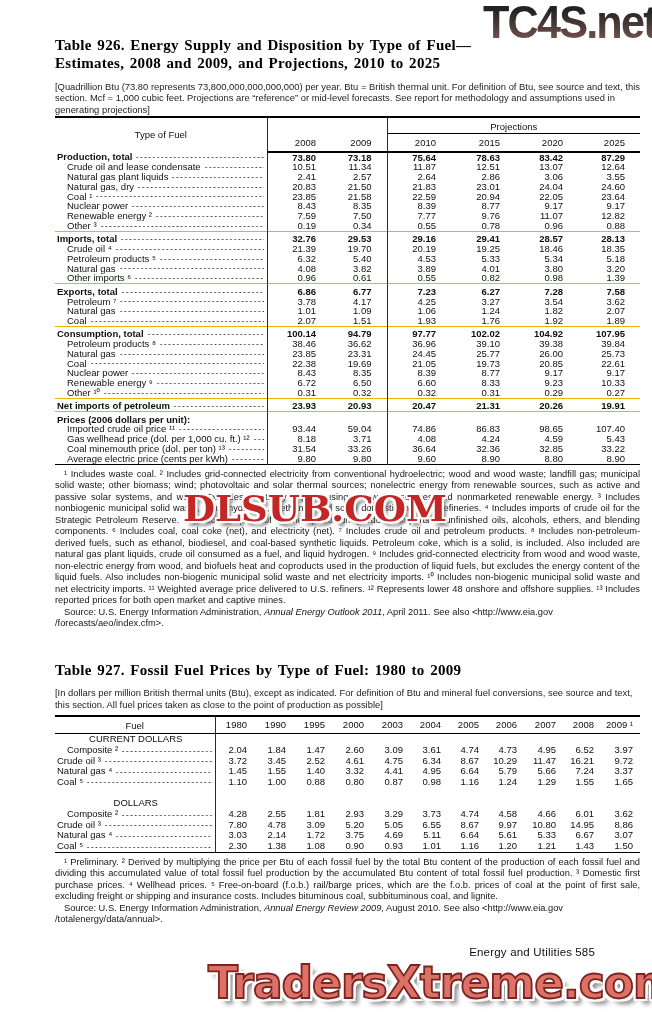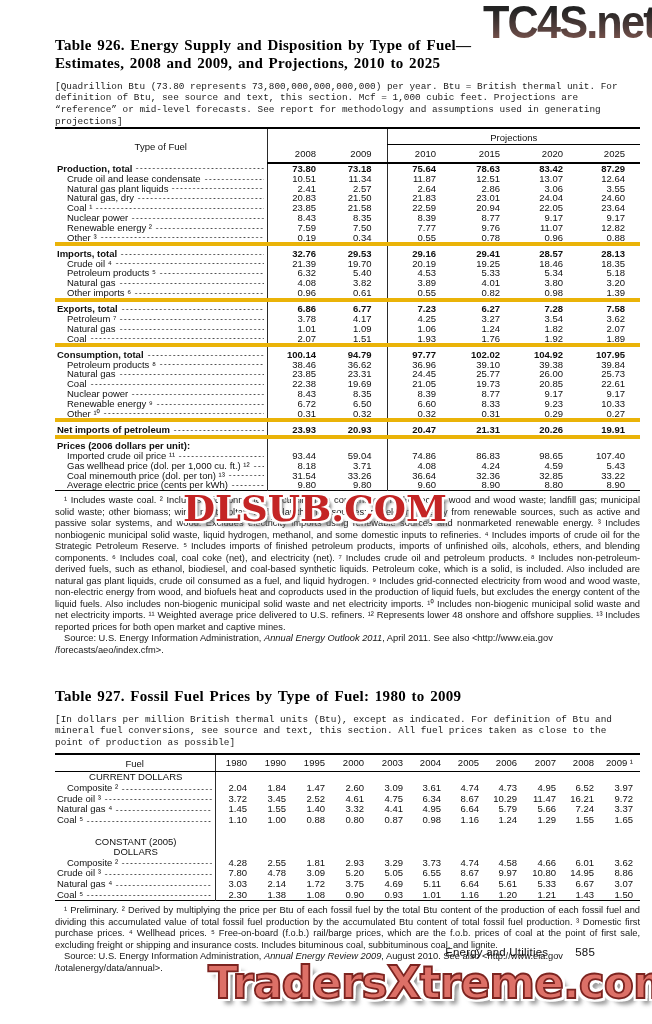--- a/index.html
+++ b/index.html
@@ -11,21 +11,21 @@
   }
   .content { padding:36px 12px 0 55px; width:565px; }
   .inner { width:585px; }
 
   
   .tbl-title {
     font-family:"Liberation Serif", serif; font-weight:bold;
     font-size:15px; line-height:1.23; letter-spacing:0.3px; word-spacing:1.5px;
     color:#000;
   }
-  .headnote { margin-top:8px; font-size:9.4px; line-height:1.23; color:#1c1c1c;font-family:Liberation Mono, monospace; }
+  .headnote { margin-top:8px; font-size:9.4px; line-height:1.23; color:#1c1c1c; }
 
   
   table { width:585px; border-collapse:collapse; table-layout:fixed;
           font-size:9.5px; color:#0f0f0f; }
   #t926 { margin-top:0; border-top:2px solid #000; border-bottom:1.5px solid #000; }
   #t927 { margin-top:5px; border-top:2px solid #000; border-bottom:1.5px solid #000; }
   th { font-weight:normal; }
   #t926 thead th { vertical-align:bottom; }
   #t926 .proj { text-align:center; border-bottom:1px solid #000; padding:3px 0 1px 0; }
   #t926 thead tr.yrrow th { border-bottom:2px solid #000; padding:3px 15px 3px 0; text-align:right; }
@@ -42,36 +42,36 @@
   .lb.ind { padding-left:12px; }
   .lab { white-space:nowrap; }
   .b { font-weight:bold; }
   td.stub.ctr { text-align:left; }
   .leader {
     flex:1 1 auto; min-width:3px; height:7px; align-self:flex-end;
     margin:0 3px 1px 3px;
     background-image:radial-gradient(circle, #4a4a4a 0.7px, transparent 1px);
     background-size:4.2px 7px; background-repeat:repeat-x; background-position:left bottom;
   }
-  tr.gs td { border-top:4px solid #eab308; padding-top:2.5px; }
+  tr.gs td { border-top:1px solid #eab308; padding-top:2.5px; }
   tr.sp td { height:11px; }
 
   
   .fnblock { margin-top:4px; }
   .fn { font-size:9.3px; line-height:1.24; text-align:justify; text-indent:9px;
         color:#161616; overflow-wrap:anywhere; }
   .src { font-size:9.3px; line-height:1.24; text-indent:9px; color:#161616;
          overflow-wrap:anywhere; }
   .it { font-style:italic; }
   .t927 { margin-top:31px; }
 
   
   .footer-right { position:absolute; top:946px; right:57px; font-size:11.5px;
                   color:#101010; letter-spacing:0.2px; }
-  .footer-right .pg { margin-left:27px; }
+  .footer-right .pg { margin-left:3px; }
   .footer-left { position:absolute; top:960px; left:44px; font-size:10px;
                  color:#101010; letter-spacing:0.2px; }
 
   
   .wm-top {
     position:absolute; top:-2px; right:-4px;
     font-family:"Liberation Sans", sans-serif; font-weight:bold;
     font-size:47px; letter-spacing:-2px; line-height:1;
     transform:scaleX(0.92); transform-origin:top right;
     color:#4d3c37; z-index:5;
@@ -711,54 +711,36 @@
               <td class="num c5"></td>
               <td class="num c6"></td>
               <td class="num c7"></td>
               <td class="num c8"></td>
               <td class="num c9"></td>
               <td class="num c10"></td>
             </tr>
             <tr>
               <td class="stub ctr">
                 <div class="lb" style="justify-content: center;">
-                  <span class="lab">CONSTANT (2005)</span>
+                  <span class="lab">DOLLARS</span>
                 </div>
               </td>
               <td class="num c0"></td>
               <td class="num c1"></td>
               <td class="num c2"></td>
               <td class="num c3"></td>
               <td class="num c4"></td>
               <td class="num c5"></td>
               <td class="num c6"></td>
               <td class="num c7"></td>
               <td class="num c8"></td>
               <td class="num c9"></td>
               <td class="num c10"></td>
             </tr>
             <tr>
-              <td class="stub ctr">
-                <div class="lb" style="justify-content: center;">
-                  <span class="lab">DOLLARS</span>
-                </div>
-              </td>
-              <td class="num c0"></td>
-              <td class="num c1"></td>
-              <td class="num c2"></td>
-              <td class="num c3"></td>
-              <td class="num c4"></td>
-              <td class="num c5"></td>
-              <td class="num c6"></td>
-              <td class="num c7"></td>
-              <td class="num c8"></td>
-              <td class="num c9"></td>
-              <td class="num c10"></td>
-            </tr>
-            <tr>
               <td class="stub">
                 <div class="lb ind">
                   <span class="lab">Composite ²</span>
                   <span class="leader"></span>
                 </div>
               </td>
               <td class="num c0">4.28</td>
               <td class="num c1">2.55</td>
               <td class="num c2">1.81</td>
               <td class="num c3">2.93</td>

